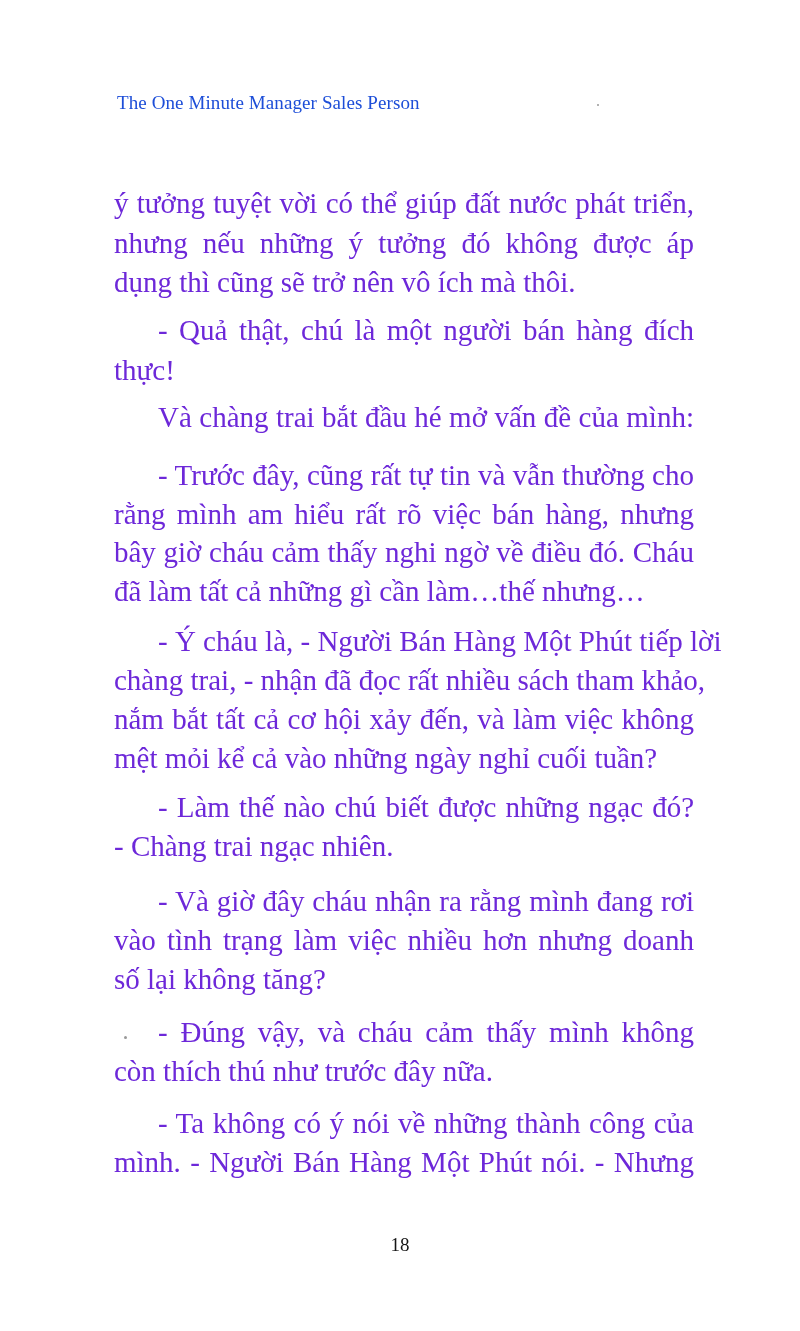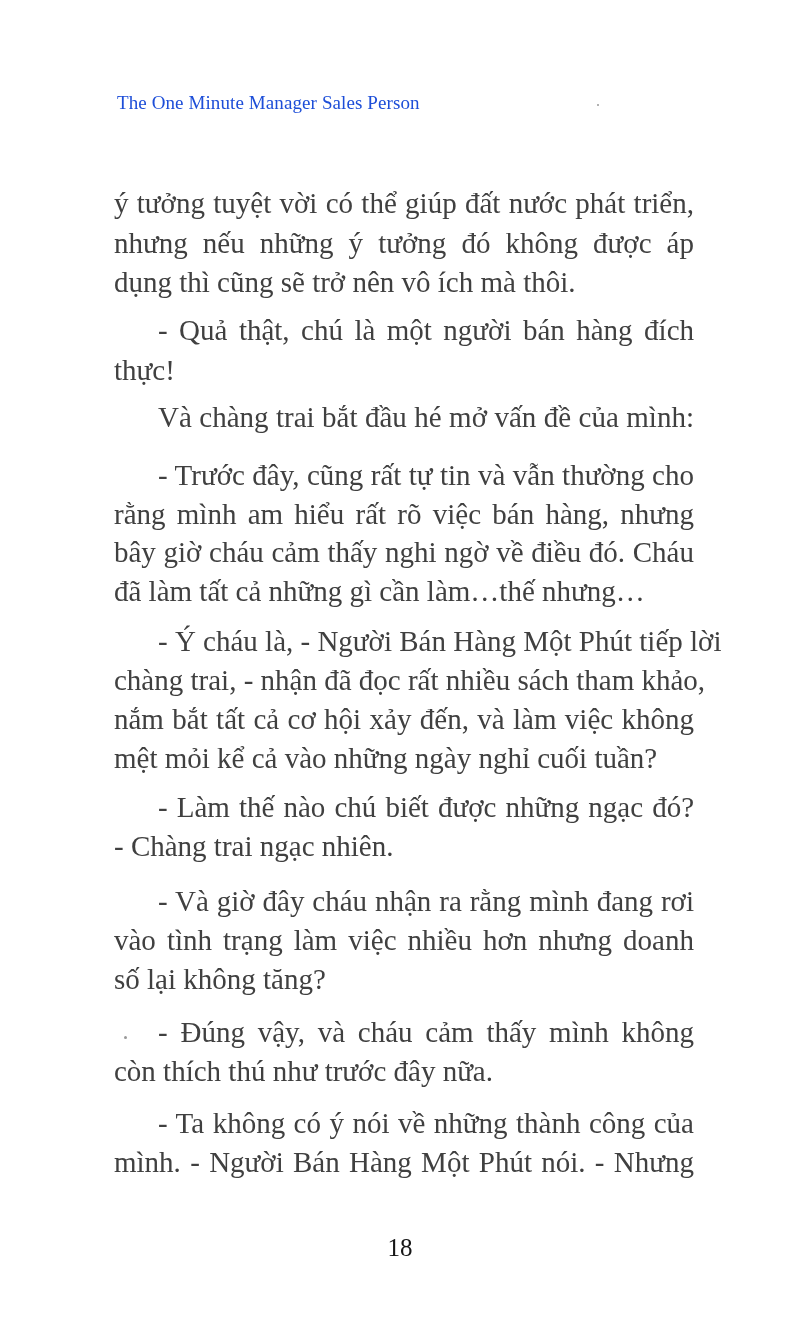--- a/index.html
+++ b/index.html
@@ -8,27 +8,27 @@
       position: relative; overflow: hidden;
       font-family: "Liberation Serif", "DejaVu Serif", serif; color: #111;
     }
     .running-header {
       position: absolute; left: 117px; top: 92px;
       font-size: 19px; letter-spacing: 0.1px; color: #1d4ed8;
     }
     .line {
       position: absolute; left: 114px; width: 580px;
       font-size: 29px; line-height: 1; white-space: nowrap;
-      text-align: justify; text-align-last: justify; color: #404040;
+      text-align: justify; text-align-last: justify; color: #6d28d9;
     }
     .line.last { text-align: right; text-align-last: left; }
     .line.indent { left: 158px; width: 536px; }
     .page-number {
       position: absolute; left: 0; width: 800px; top: 1234px;
-      text-align: center; font-size: 25px; color: #161616;
+      text-align: center; font-size: 19px; color: #161616;
     }
     .speck { position:absolute; width:3px; height:3px; background:#999; border-radius:50%; }
   </style>
 </head>
 <body>
 
 <div>
   <div class="running-header">The One Minute Manager Sales Person</div>
 
   <div>

